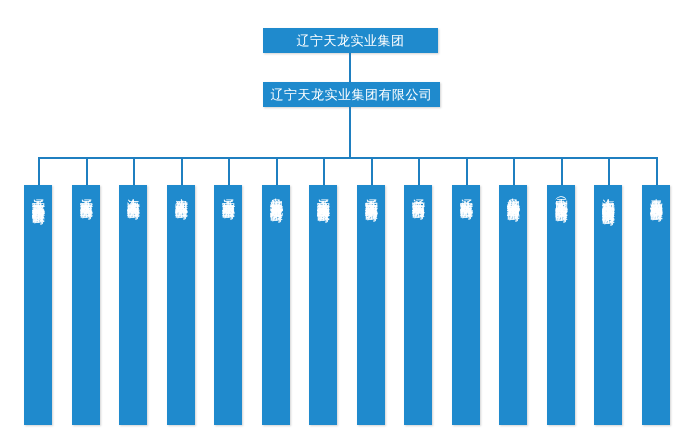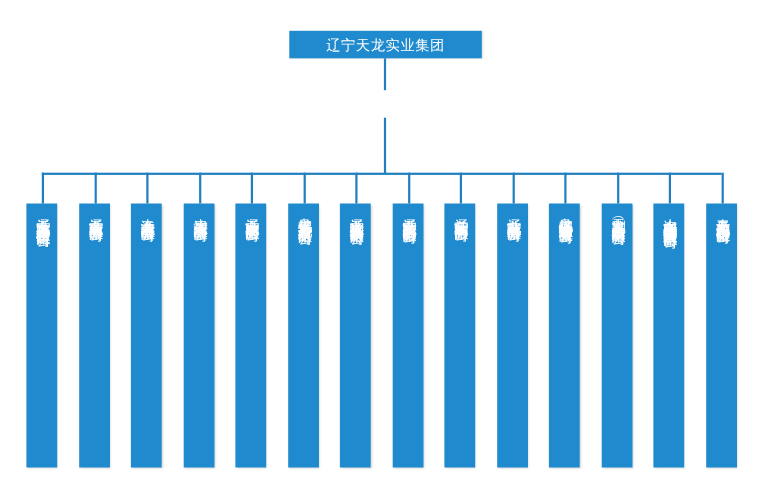--- a/index.html
+++ b/index.html
@@ -101,20 +101,21 @@
 </style>
 </head>
 <body>
 
 <div id="chart">
 
   <div class="node level1">辽宁天龙实业集团</div>
 
   <div class="line vline" id="trunk-1-2"></div>
 
+  <div class="node level2">辽宁天龙实业集团有限公司</div>
 
   <div class="line vline" id="trunk-2-bar"></div>
 
   <div class="line hline" id="bus-bar"></div>
 
   <div id="leaf-layer">
       <div class="line vline drop" style="left: 38px;"></div>
       <div class="node leaf" style="left: 24px;">辽宁天龙中草药种植科技有限公司</div>
       <div class="line vline drop" style="left: 86px;"></div>
       <div class="node leaf" style="left: 72px;">辽宁天龙药业有限公司</div>

